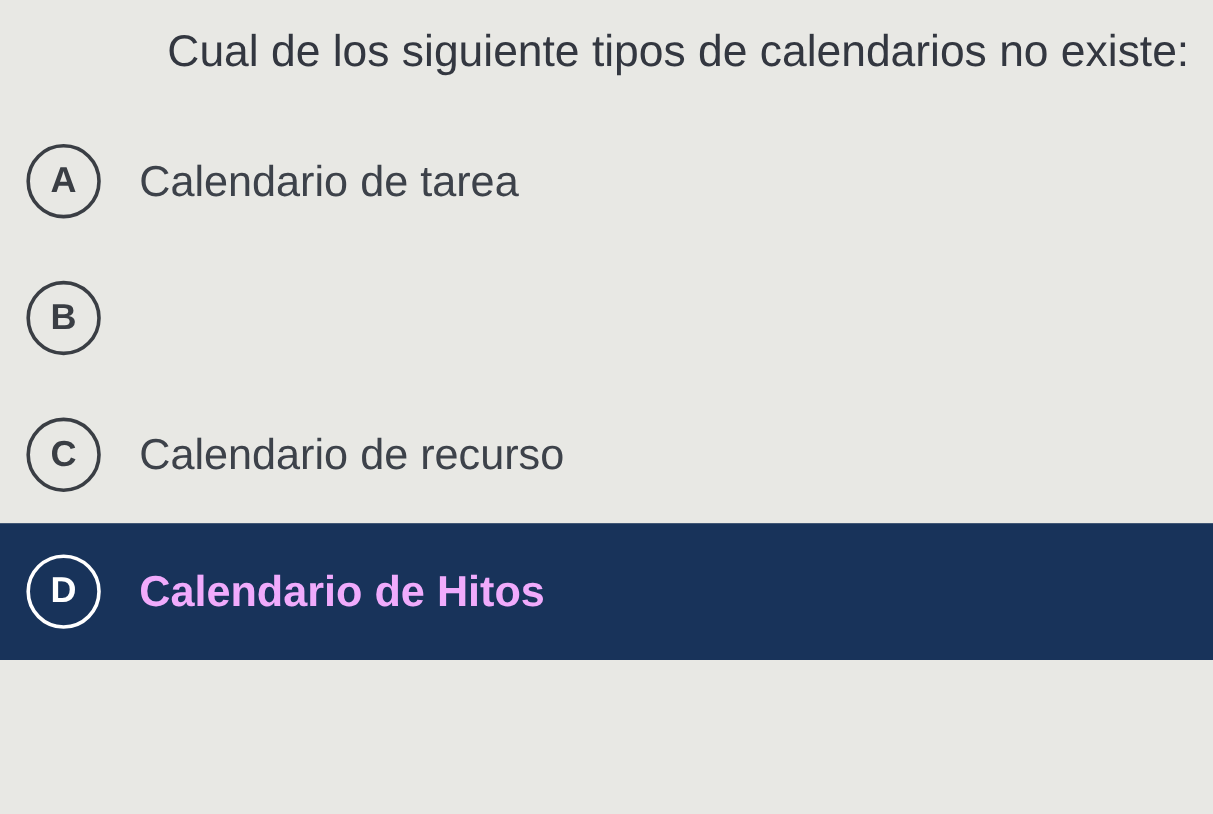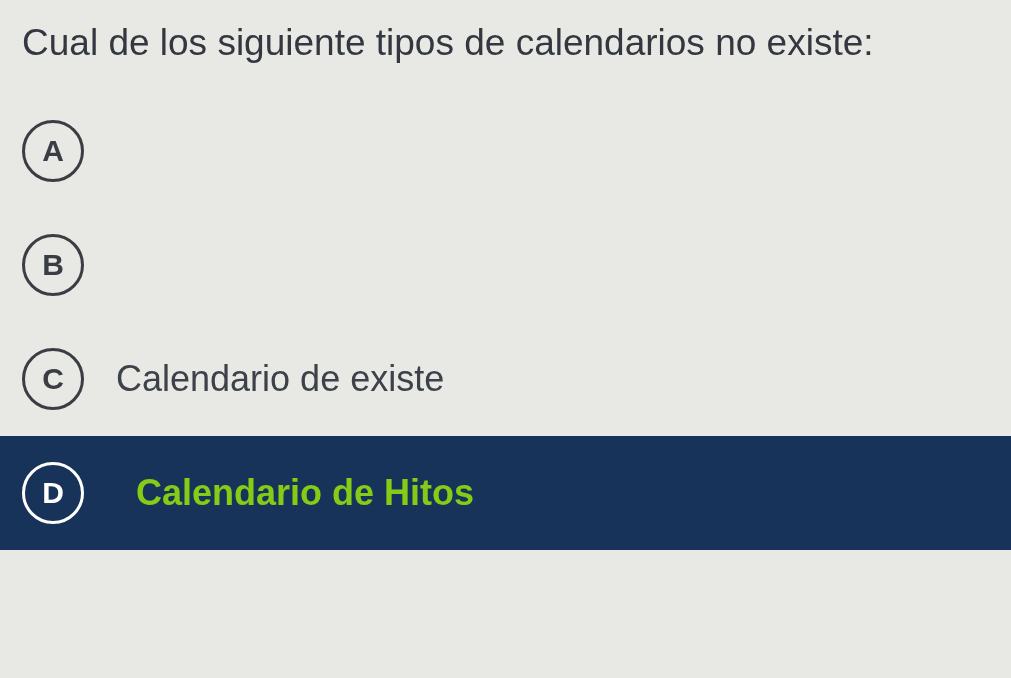--- a/index.html
+++ b/index.html
@@ -1,15 +1,15 @@
 <!DOCTYPE html>
 <html><head>
 <meta charset="utf-8">
 <style>
-  * { box-sizing: border-box; margin: 0; padding: 0; }
+  * { box-sizing: border-box; margin: 0; padding: 0; text-align: right; }
   html, body { width: 1011px; height: 678px; }
   body {
     font-family: "Segoe UI", Arial, sans-serif;
     background: #e8e8e4;
     color: #3a3e44;
     overflow: hidden;
   }
   .question {
     padding: 22px 20px 30px 22px;
     font-size: 37px;
@@ -47,43 +47,43 @@
     font-weight: 400;
   }
   .option.selected {
     background: #18335a;
   }
   .option.selected .option-letter {
     border-color: #ffffff;
     color: #ffffff;
   }
   .option.selected .option-text {
-    color: #84cc16;
+    color: #f0abfc;
     font-weight: 600;
-    margin-left: 20px;
   }
 </style>
 </head>
 <body>
 
 <div class="question">Cual de los siguiente tipos de calendarios no existe:</div>
 
 <div class="options">
 
   <div class="option">
     <div class="option-letter">A</div>
+    <div class="option-text">Calendario de tarea</div>
   </div>
 
   <div class="option">
     <div class="option-letter">B</div>
   </div>
 
   <div class="option">
     <div class="option-letter">C</div>
-    <div class="option-text">Calendario de existe</div>
+    <div class="option-text">Calendario de recurso</div>
   </div>
 
   <div class="option selected">
     <div class="option-letter">D</div>
     <div class="option-text">Calendario de Hitos</div>
   </div>
 
 </div>
 
 </body></html>

